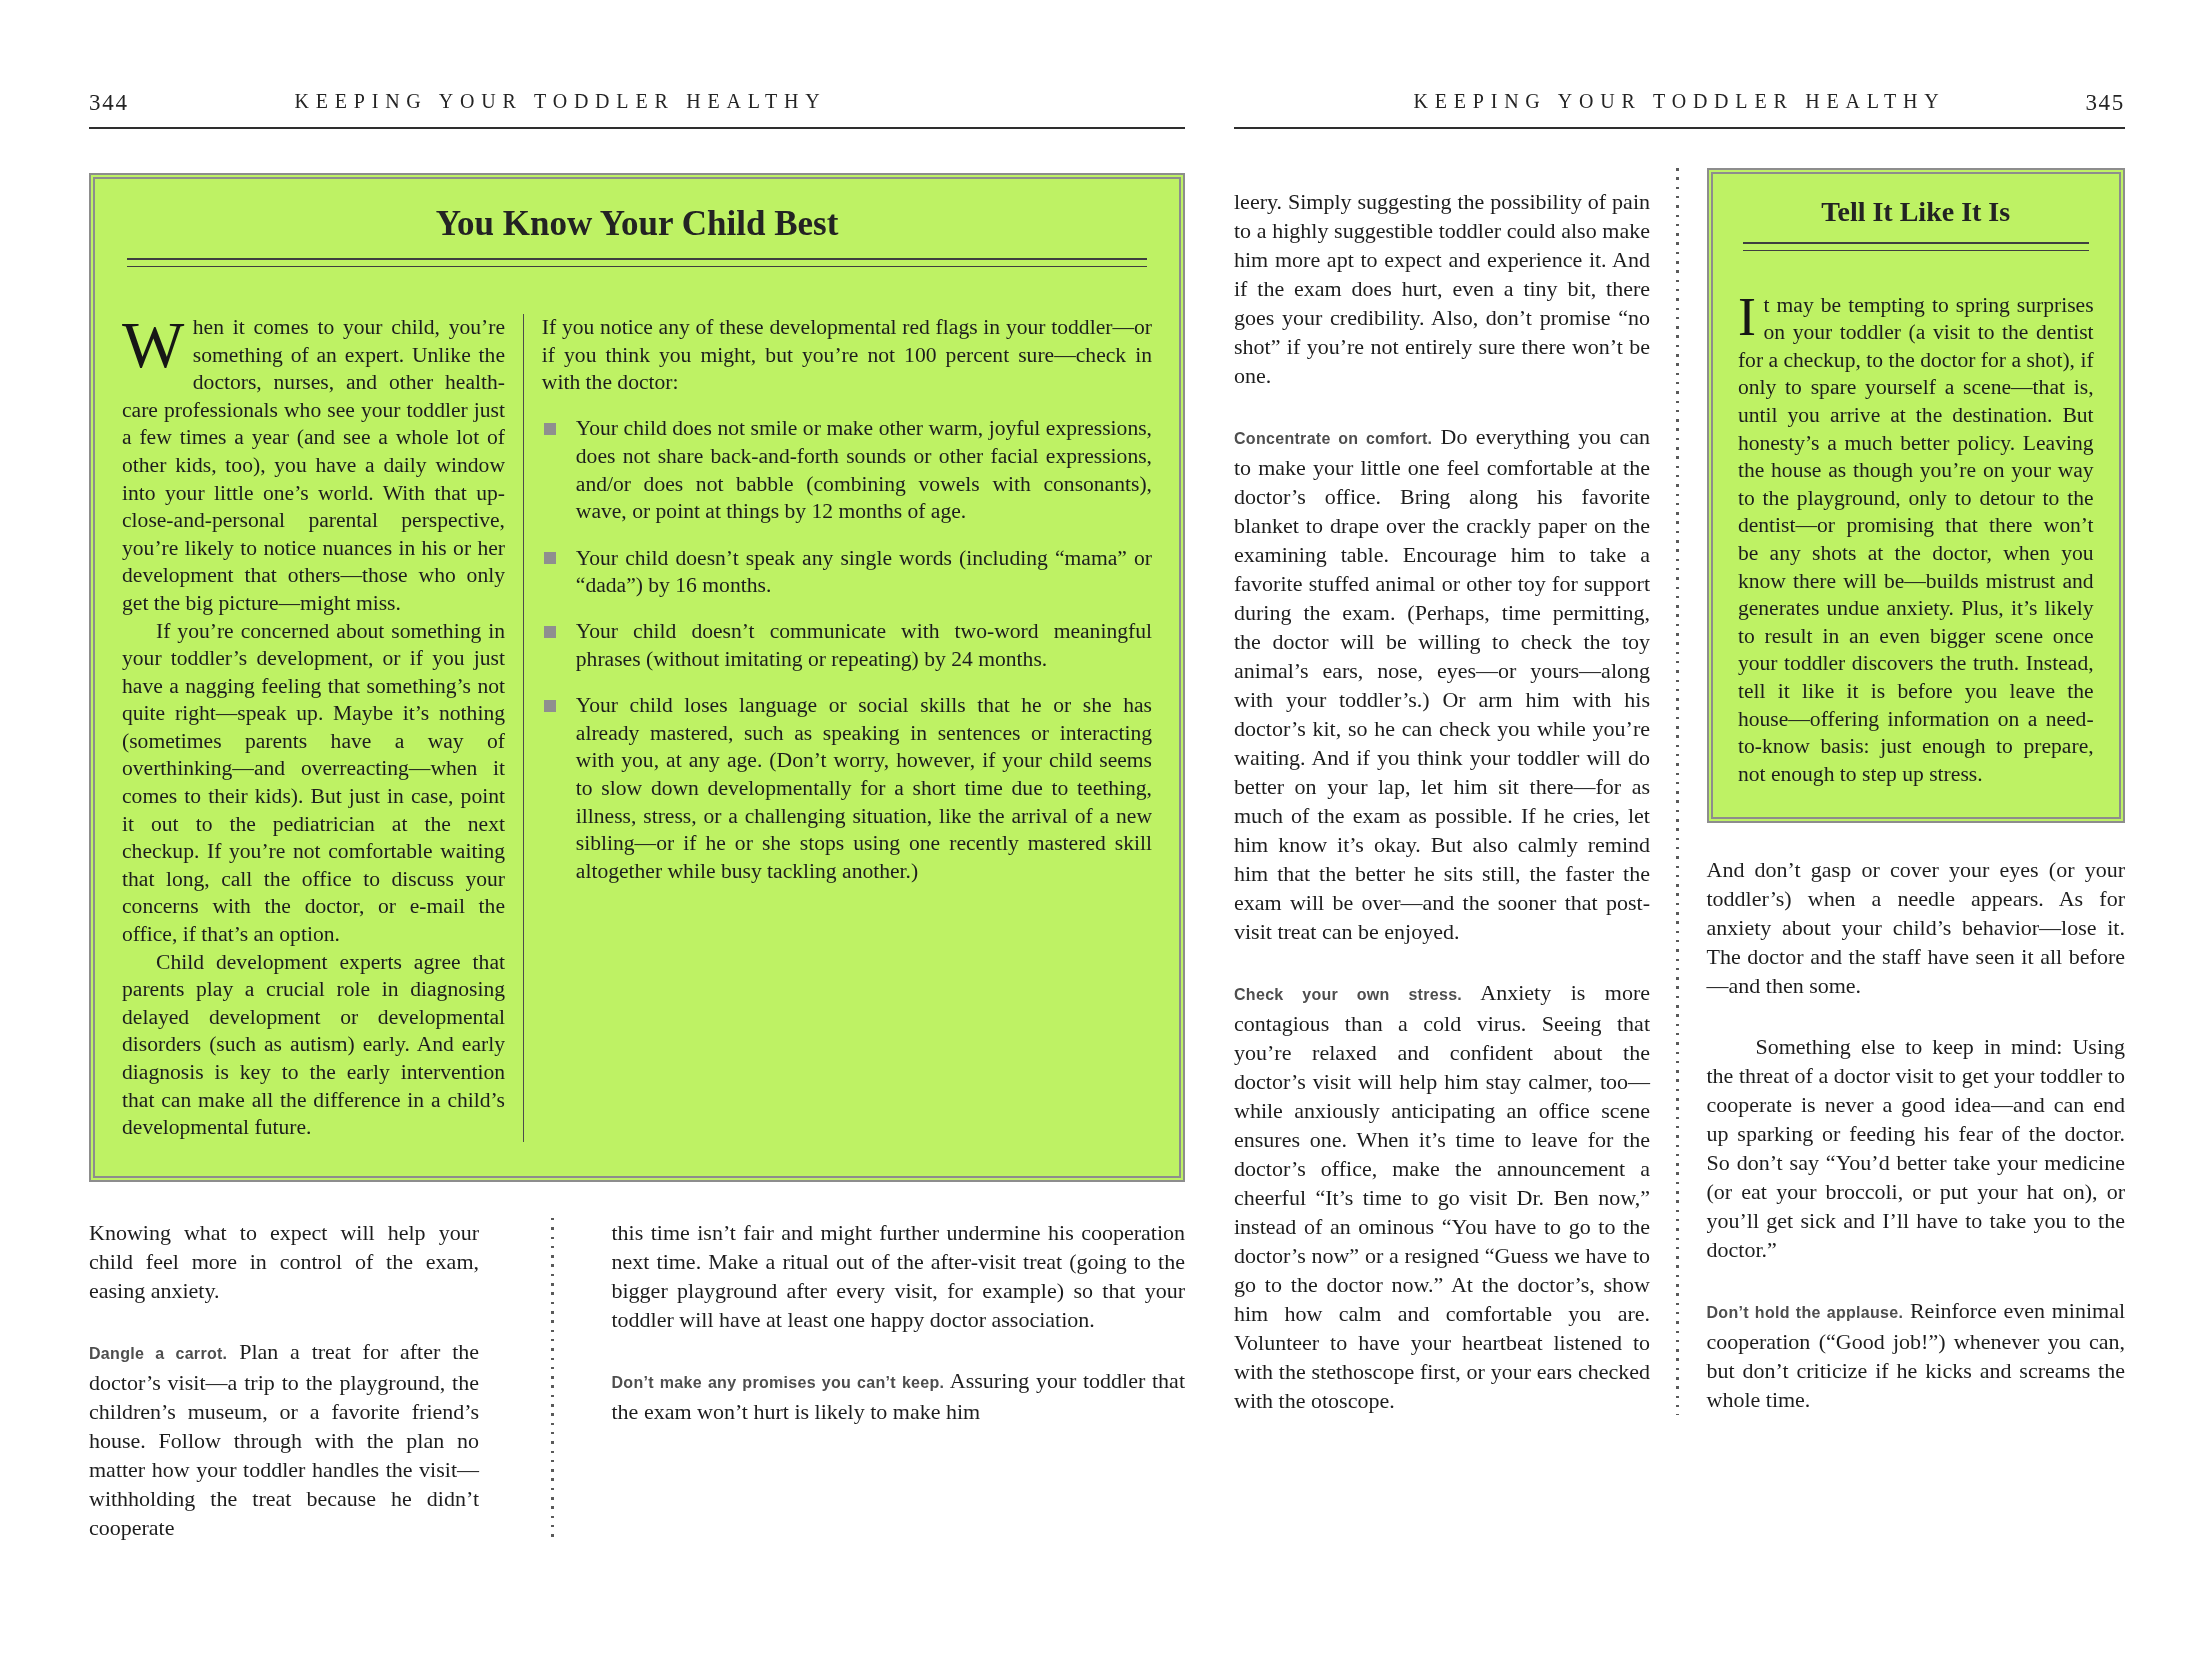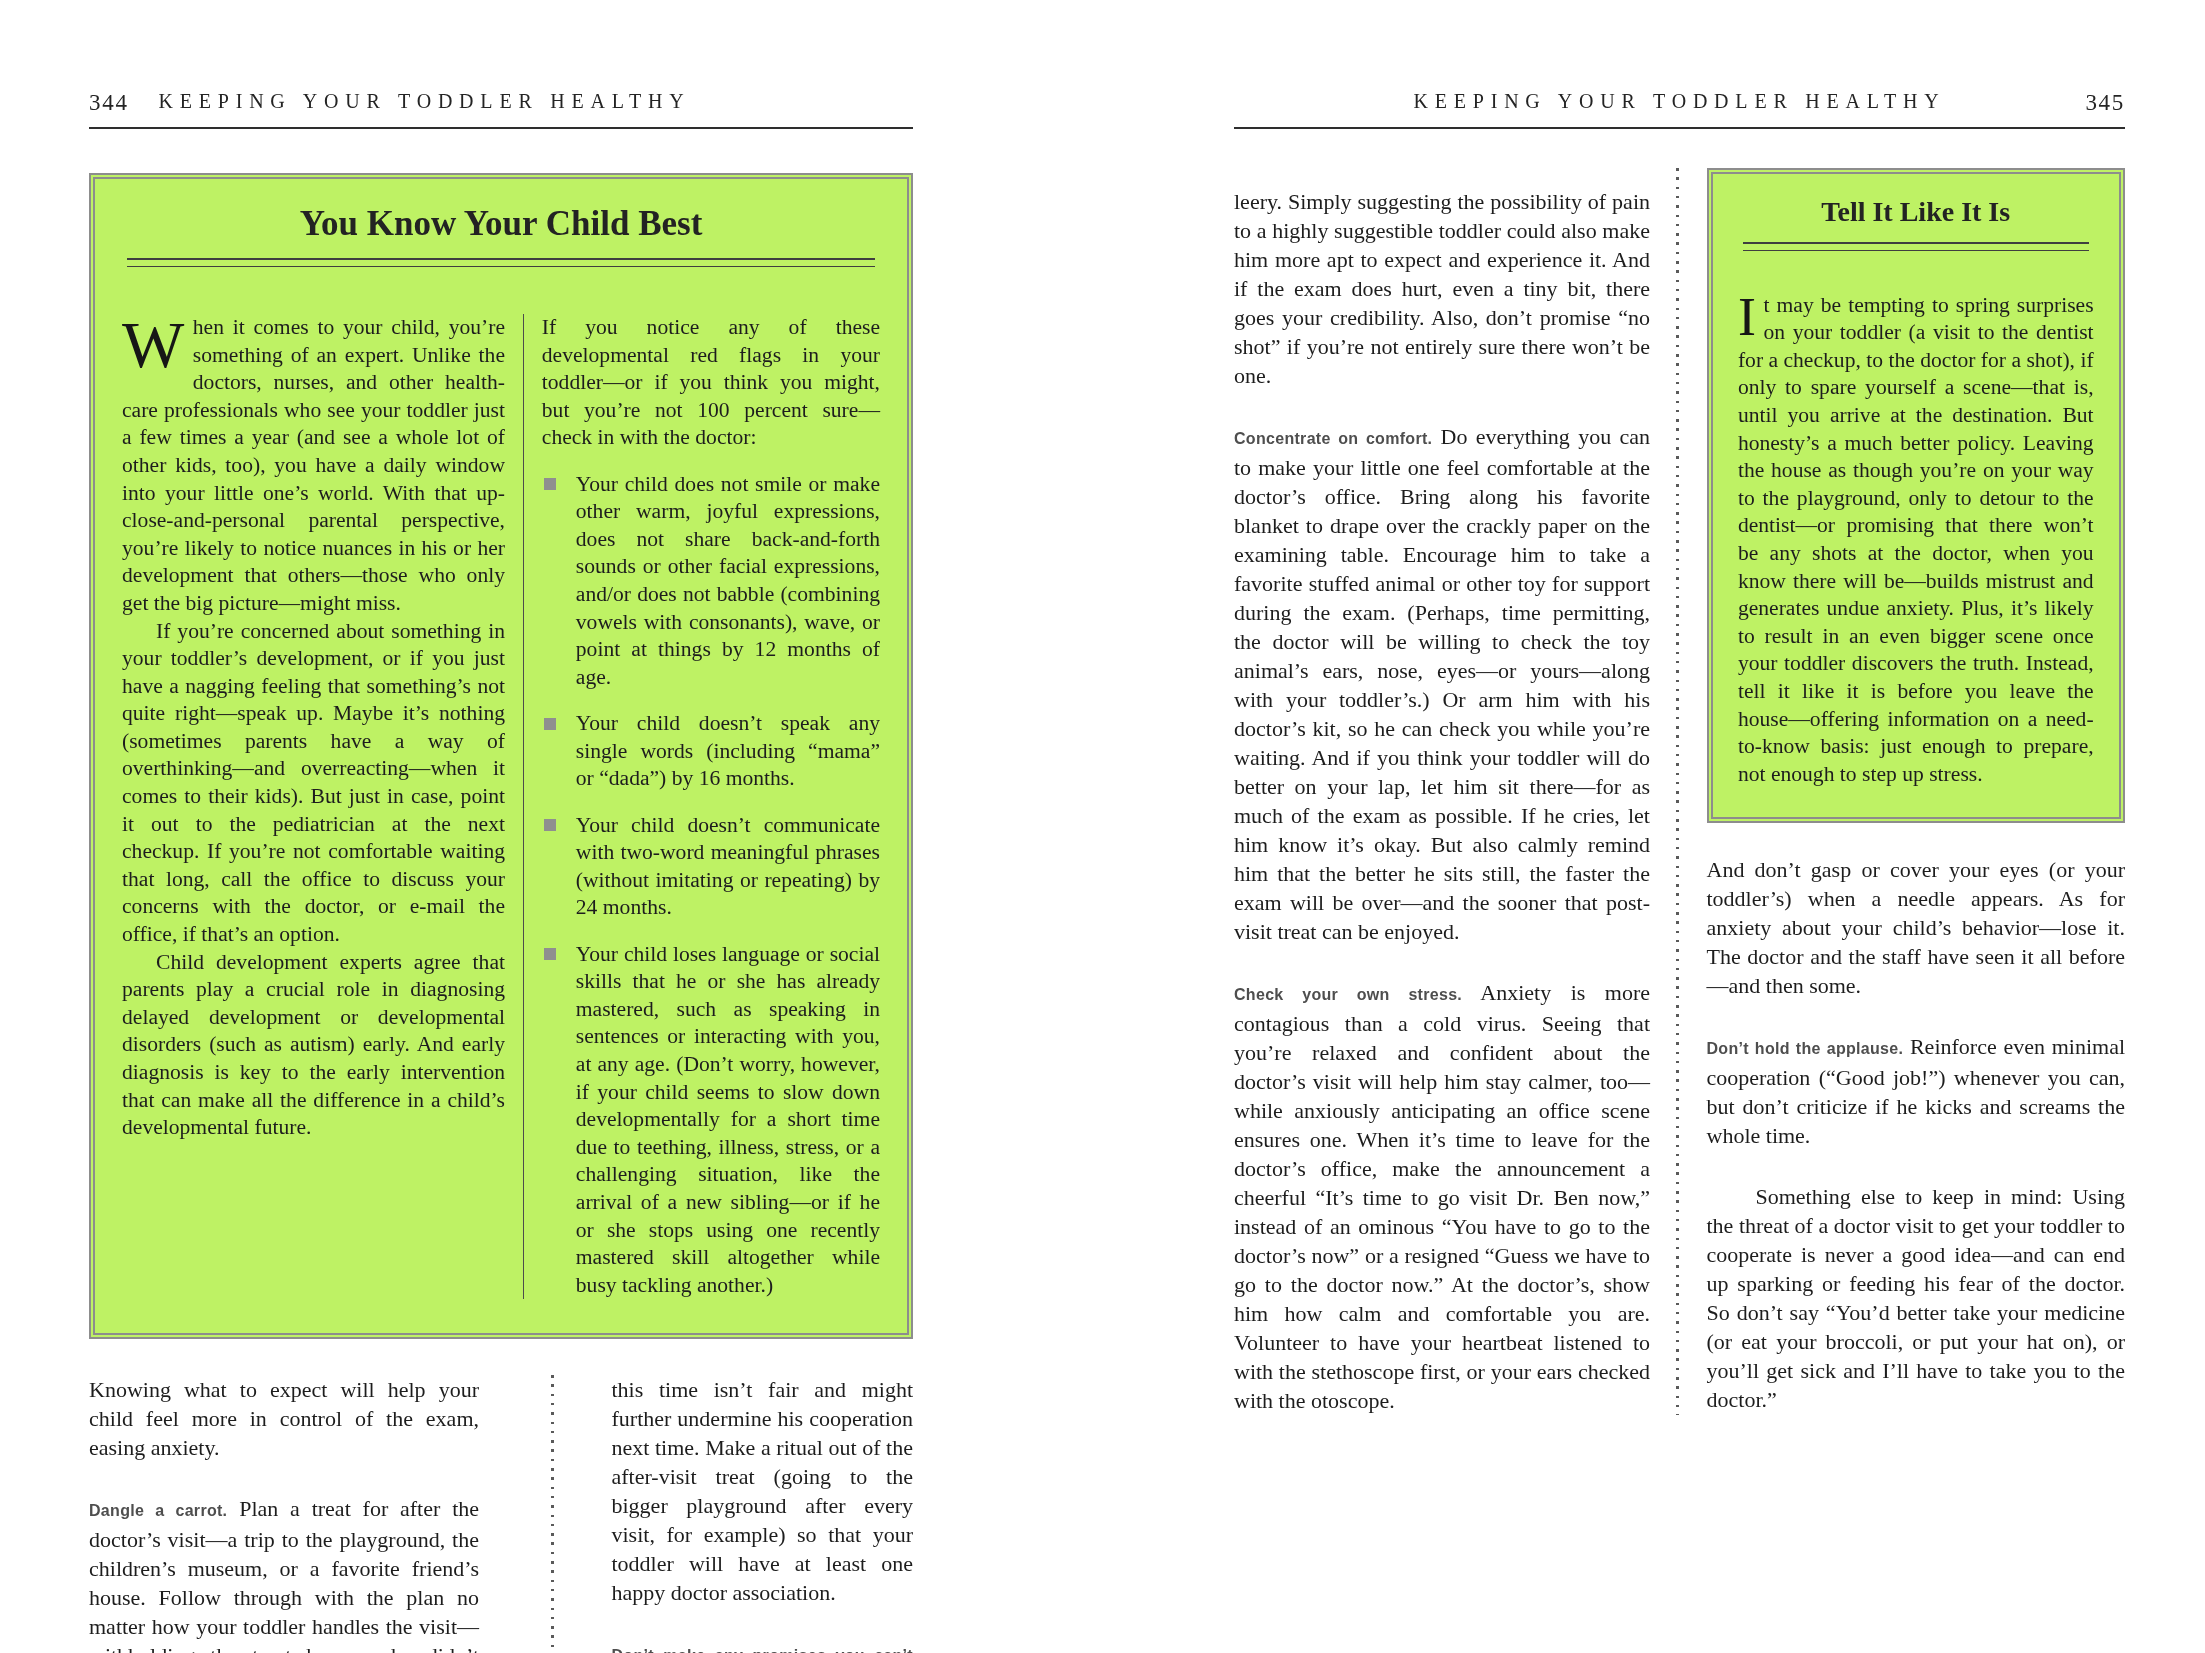--- a/index.html
+++ b/index.html
@@ -2,21 +2,21 @@
 <html style="font-size:13.6px"><head>
 <meta charset="utf-8">
 <style>
   html,body{margin:0;padding:0;}
   body{
     width:2205px;height:1654px;position:relative;overflow:hidden;
     background:#ffffff;color:#1d1d1d;
     font-family:"Liberation Serif", serif;
   }
   .page{position:absolute;top:0;height:1654px;}
-  #left-page{left:89px;width:824px;}
+  #left-page{left:89px;width:1096px;}
   #right-page{left:1234px;width:891px;}
 
   
   .running-header{
     position:relative;margin-top:88px;height:39px;
     border-bottom:2.5px solid #2e2e2e;
   }
   .running-title{
     position:absolute;left:0;right:0;text-align:center;top:1.7px;
     font-size:20px;letter-spacing:6.8px;color:#242424;white-space:nowrap;
@@ -168,19 +168,19 @@
         <div class="double-rule"></div>
         <div class="box-columns" style="margin-top:41px;">
           <div class="box-col" style="width:100%;">
             <p><span class="dropcap">I</span><span>t may be tempting to spring surprises on your toddler (a visit to the dentist for a checkup, to the doctor for a shot), if only to spare yourself a scene—that is, until you arrive at the destination. But honesty’s a much better policy. Leaving the house as though you’re on your way to the playground, only to detour to the dentist—or promising that there won’t be any shots at the doctor, when you know there will be—builds mistrust and generates undue anxiety. Plus, it’s likely to result in an even bigger scene once your toddler discovers the truth. Instead, tell it like it is before you leave the house—offering information on a need-to-know basis: just enough to prepare, not enough to step up stress.</span></p>
           </div>
         </div>
       </div>
 
       <div class="below-box body-text">
         <p>And don’t gasp or cover your eyes (or your toddler’s) when a needle appears. As for anxiety about your child’s behavior—lose it. The doctor and the staff have seen it all before—and then some.</p>
+        <p class="para-gap first-line-indent">Something else to keep in mind: Using the threat of a doctor visit to get your toddler to cooperate is never a good idea—and can end up sparking or feeding his fear of the doctor. So don’t say “You’d better take your medicine (or eat your broccoli, or put your hat on), or you’ll get sick and I’ll have to take you to the doctor.”</p>
         <p class="para-gap"><span class="lead-in">Don’t hold the applause.</span><span> Reinforce even minimal cooperation (“Good job!”) whenever you can, but don’t criticize if he kicks and screams the whole time.</span></p>
-        <p class="para-gap first-line-indent">Something else to keep in mind: Using the threat of a doctor visit to get your toddler to cooperate is never a good idea—and can end up sparking or feeding his fear of the doctor. So don’t say “You’d better take your medicine (or eat your broccoli, or put your hat on), or you’ll get sick and I’ll have to take you to the doctor.”</p>
       </div>
     </div>
   </div>
 </div>
 
 
 </body></html>

